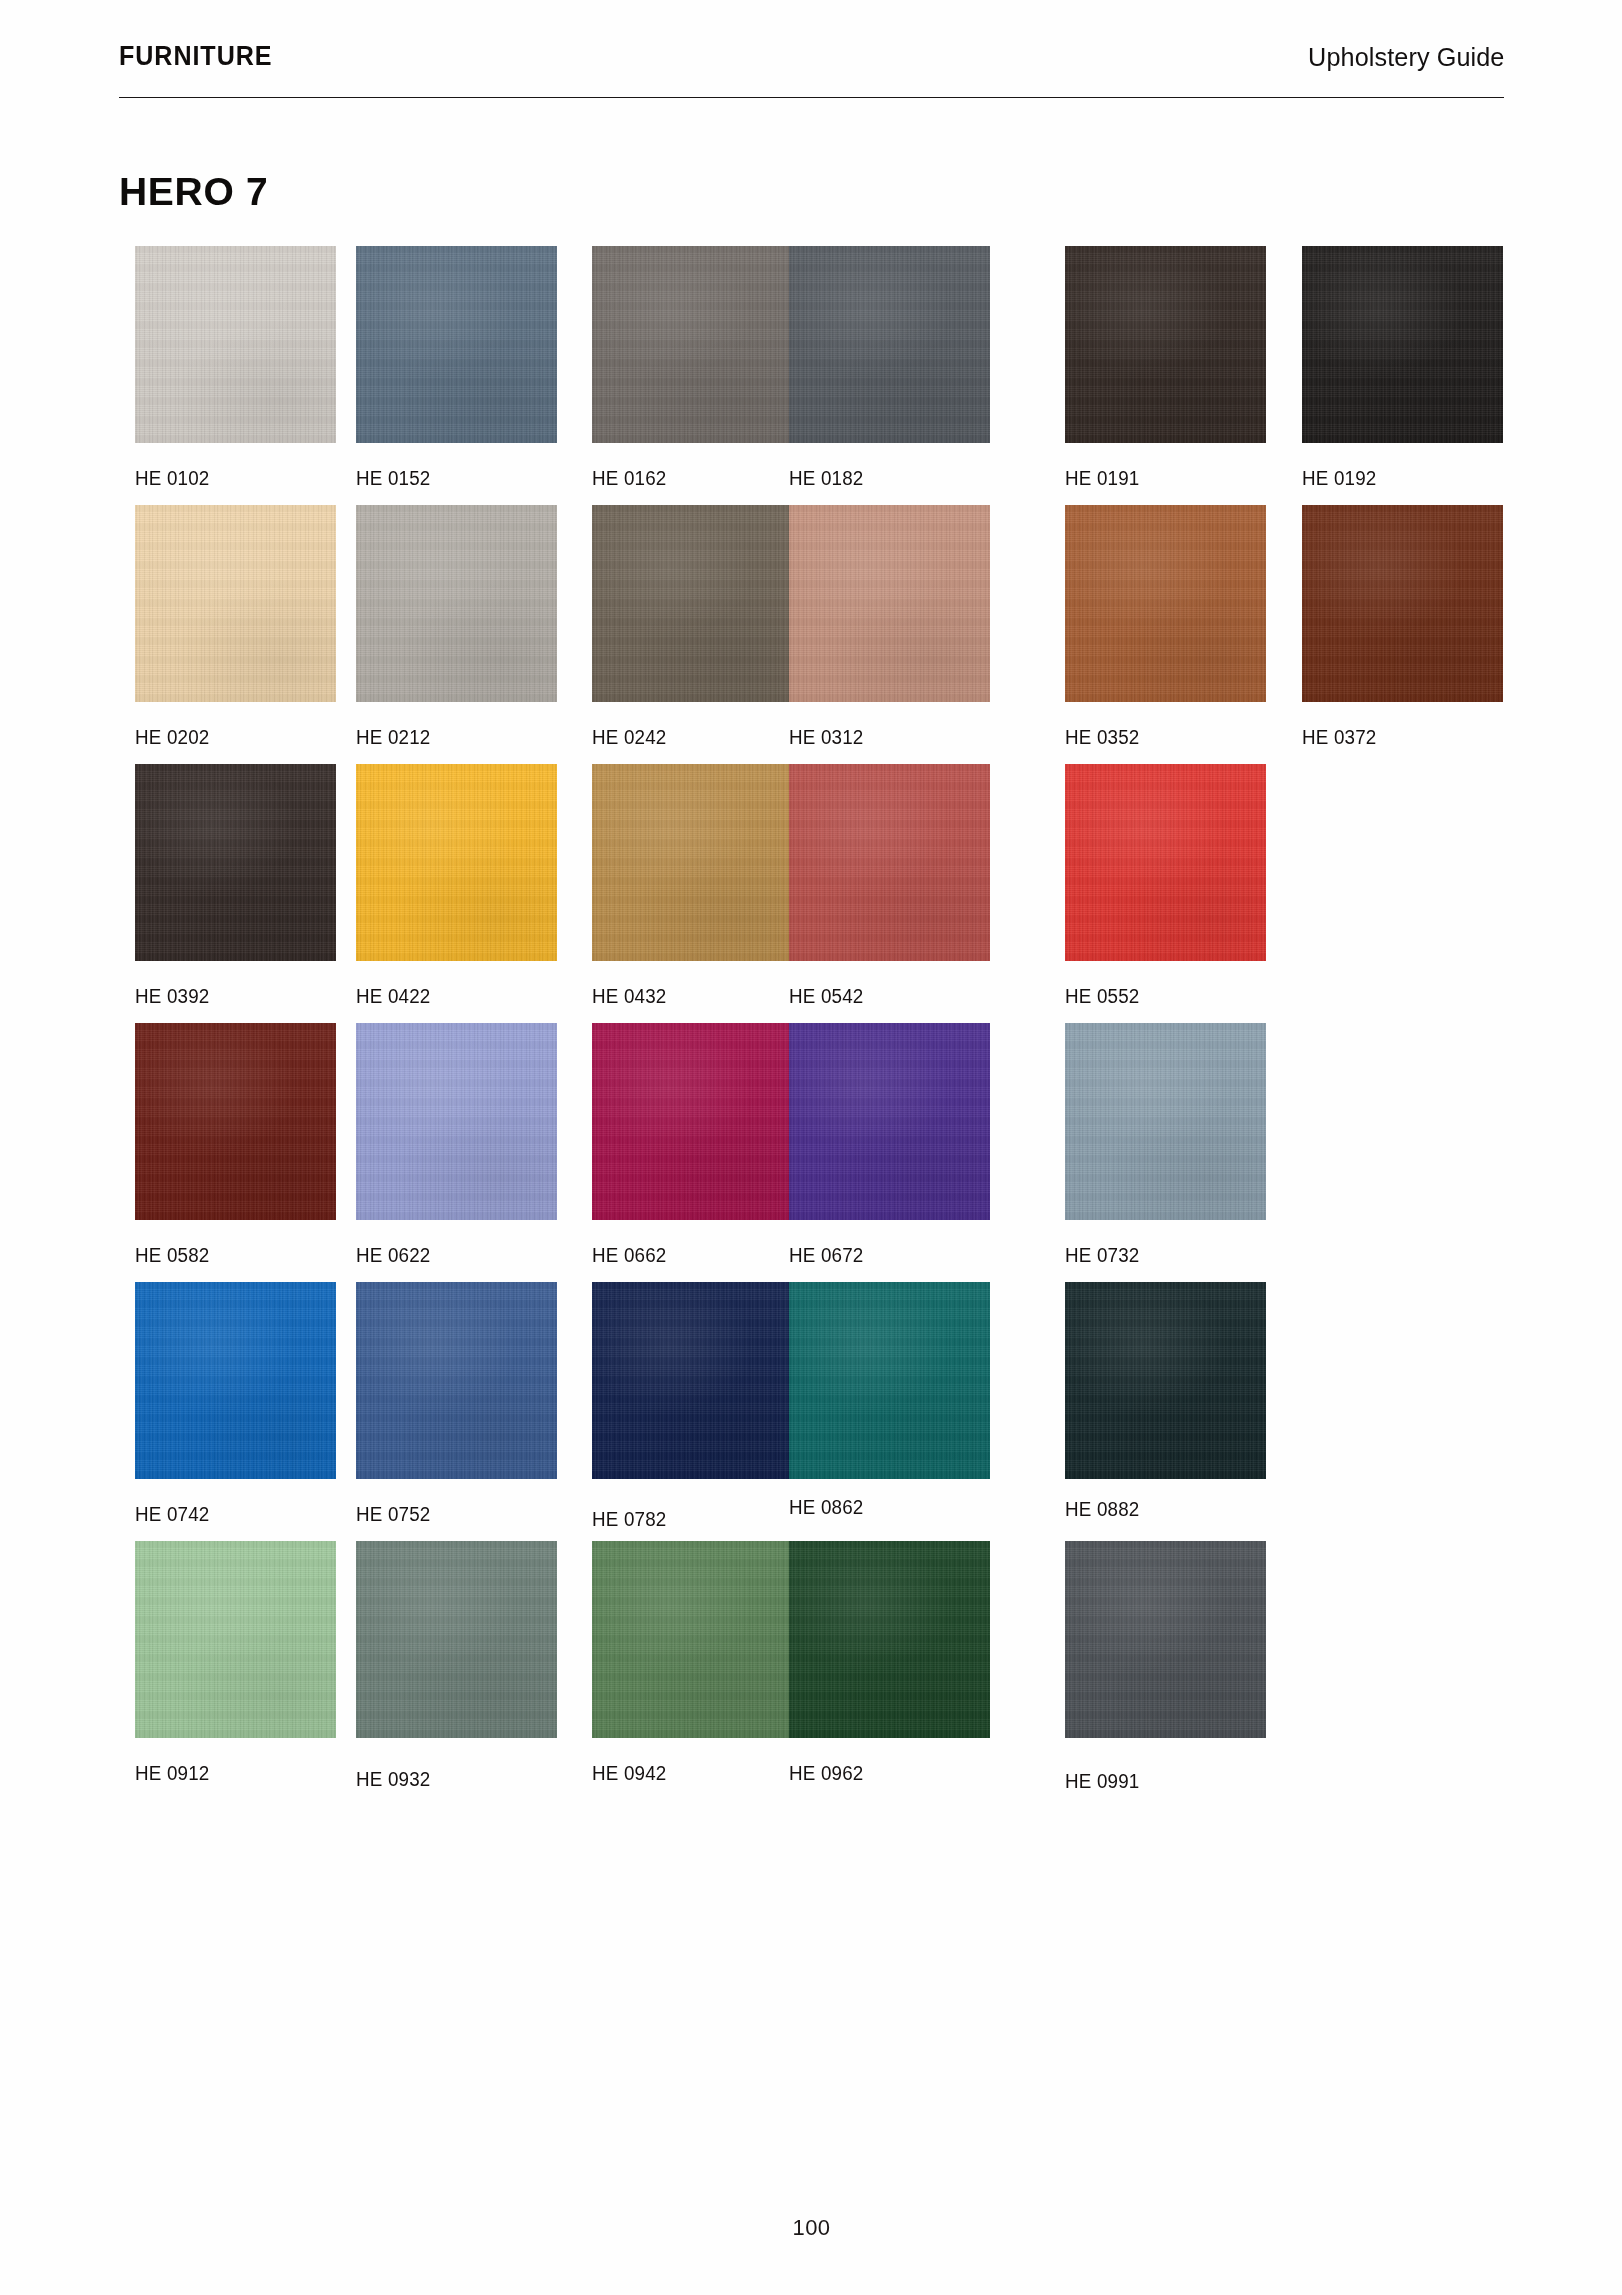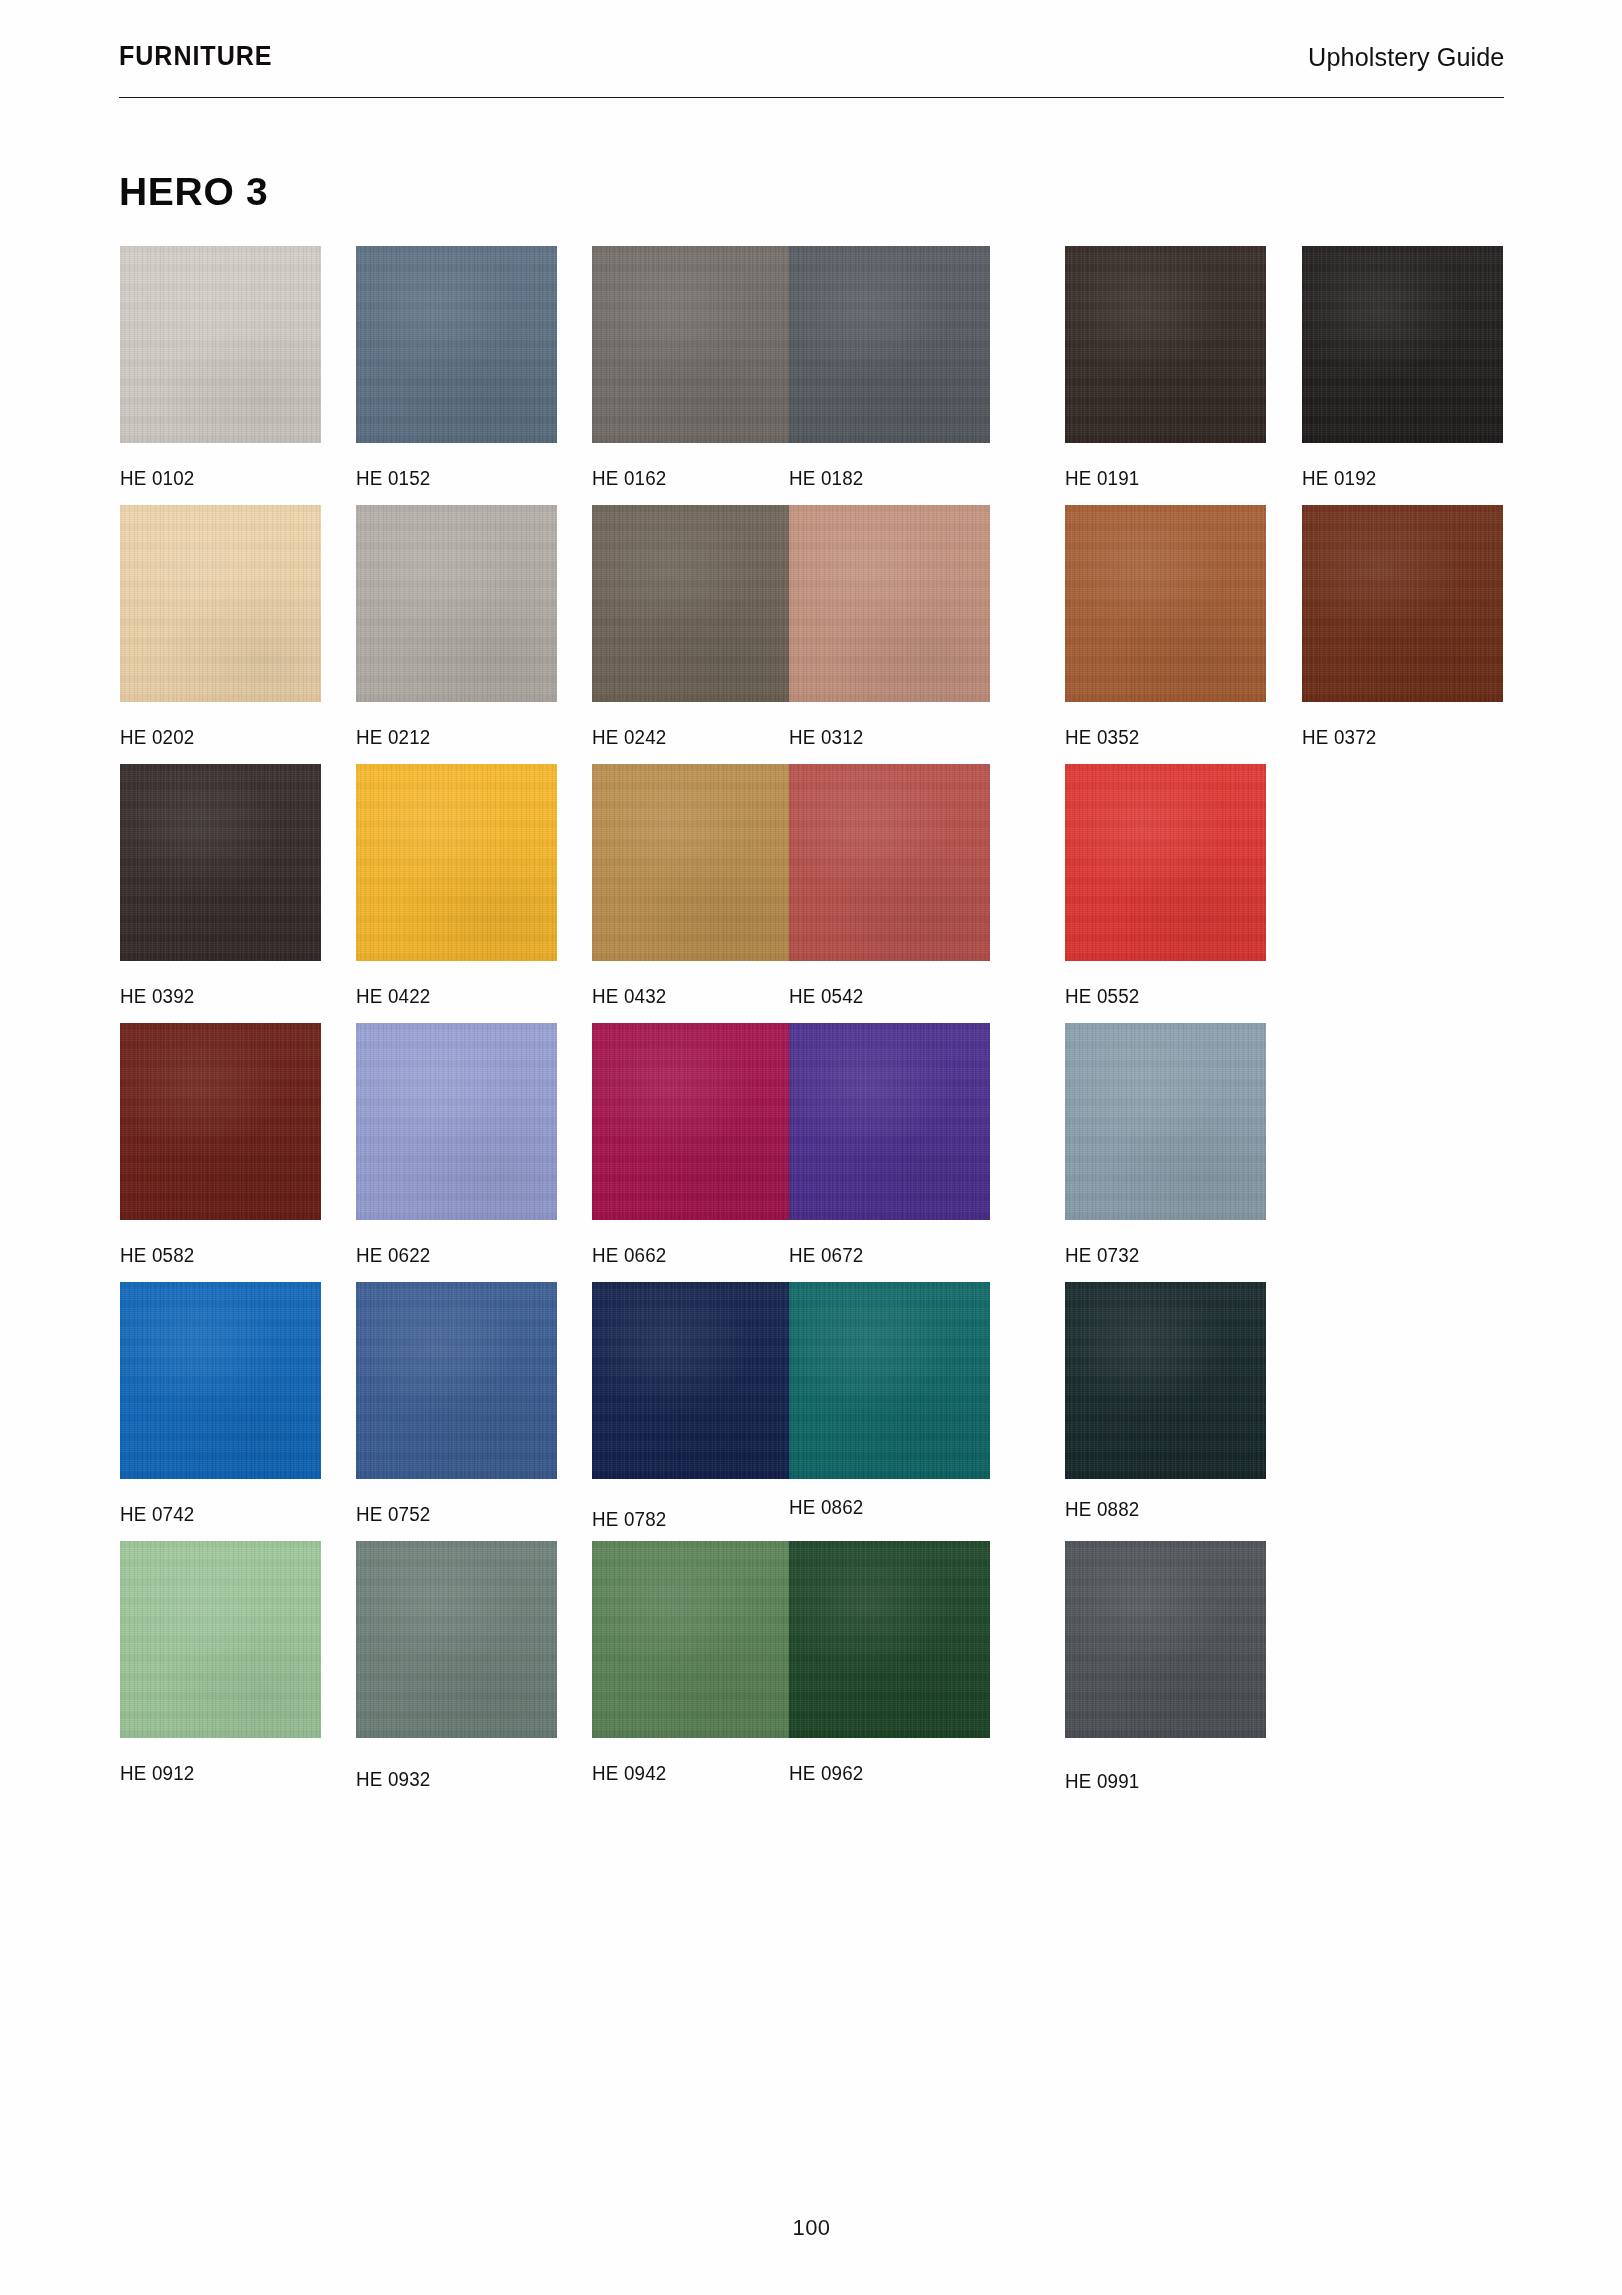--- a/index.html
+++ b/index.html
@@ -83,21 +83,21 @@
   }
   .grid-row {
     position: relative;
     height: 259px;
   }
   .cell {
     position: absolute;
     top: 0;
     width: 201px;
   }
-  .cell:nth-child(1) { left: 1px; text-align: right; }
+  .cell:nth-child(1) { left: 16px; text-align: right; }
   .cell:nth-child(2) { left: 237px; }
   .cell:nth-child(3) { left: 473px; border-radius: 31px; }
   .cell:nth-child(4) { left: 670px; }
   .cell:nth-child(5) { left: 946px; }
   .cell:nth-child(6) { left: 1183px; }
 
   .swatch {
     position: relative;
     width: 201px;
     height: 197px;
@@ -166,21 +166,21 @@
 <body>
 
 <div class="page">
 
   <div class="running-head">
     <div class="rh-left">FURNITURE</div>
     <div class="rh-right">Upholstery Guide</div>
     <div class="rh-rule"></div>
   </div>
 
-  <div class="section-title">HERO 3</div>
+  <div class="section-title">HERO 7</div>
 
   <div class="grid" id="swatch-grid">
       <div class="grid-row">
         <div class="cell">
           <div class="swatch" title="HE 0102" style="background-color: rgb(211, 206, 200);"></div>
           <div class="swatch-label" style="left: 0px; top: 221px;">HE 0102</div>
         </div>
         <div class="cell">
           <div class="swatch" title="HE 0152" style="background-color: rgb(92, 112, 131);"></div>
           <div class="swatch-label" style="left: 0px; top: 221px;">HE 0152</div>

